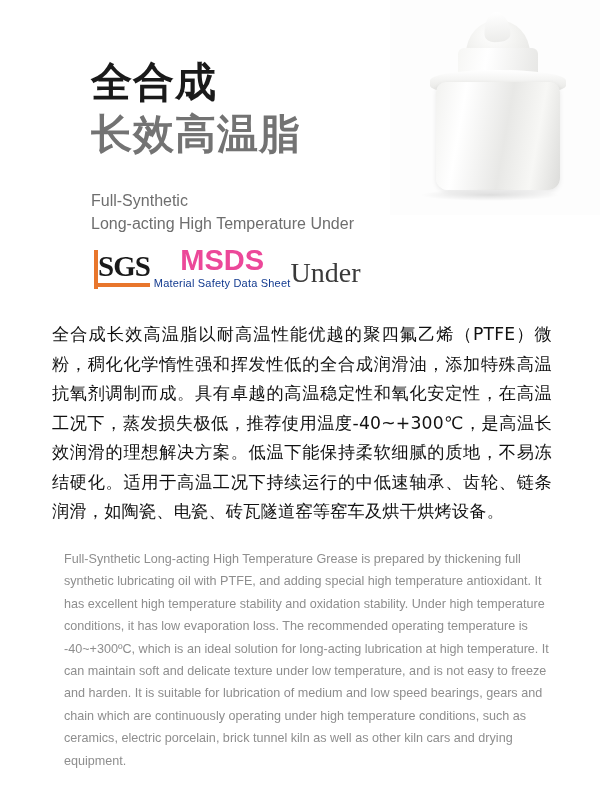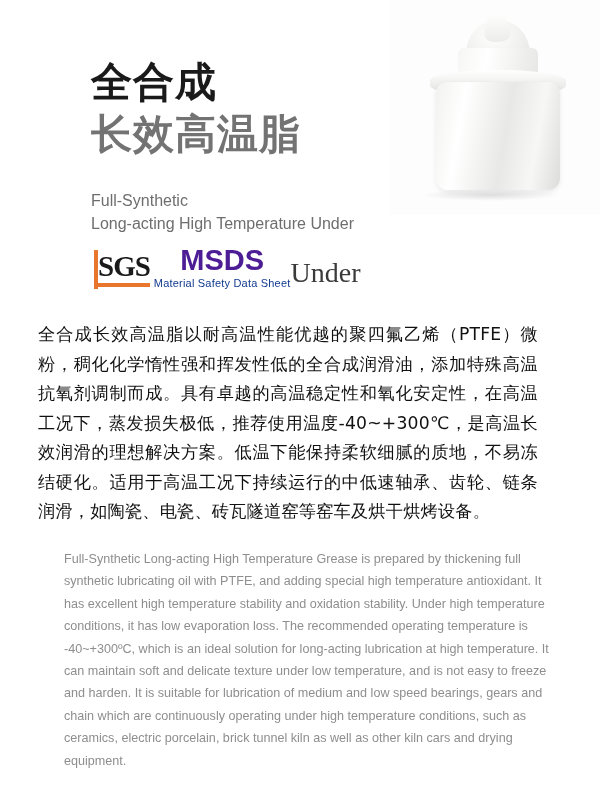--- a/index.html
+++ b/index.html
@@ -176,42 +176,42 @@
   .msds {
     display: flex;
     flex-direction: column;
     align-items: center;
     line-height: 1;
   }
   .msds-main {
     font-family: "Liberation Sans", sans-serif;
     font-weight: bold;
     font-size: 29px;
-    color: #4c1d95;
+    color: #ec4899;
     letter-spacing: 0px;
   }
   .msds-sub {
     font-family: "Liberation Sans", sans-serif;
     font-size: 11px;
     color: #123a8f;
     letter-spacing: 0.2px;
     margin-top: 3px;
   }
   .rohs {
     font-family: "Liberation Serif", serif;
     font-size: 28px;
     color: #3a3a3a;
     line-height: 1;
     padding-bottom: 2px;
   }
 
   
   .body-cn {
     position: absolute;
-    left: 38px;
+    left: 52px;
     top: 320px;
     width: 500px;
     font-family: "DejaVu Sans", sans-serif;
     font-size: 17.2px;
     color: #111111;
     line-height: 1.72;
     text-align: justify;
     letter-spacing: 0.2px;
   }
 

